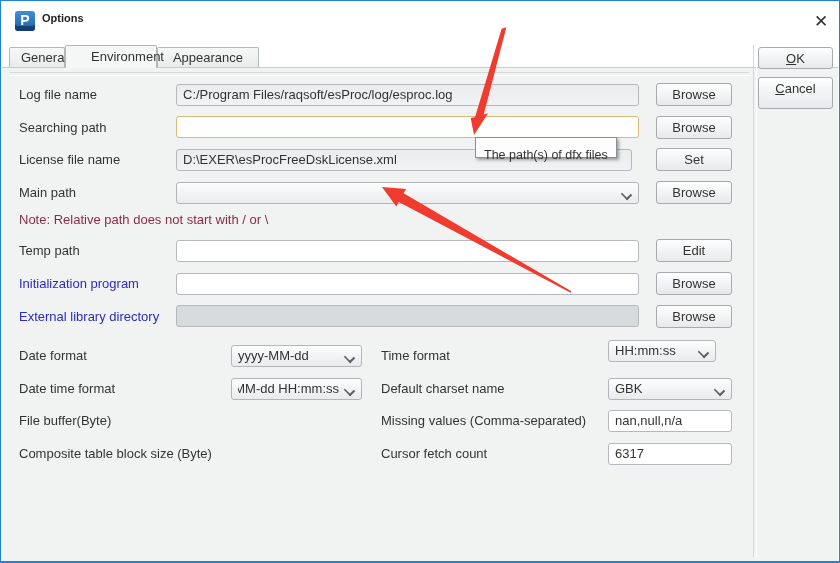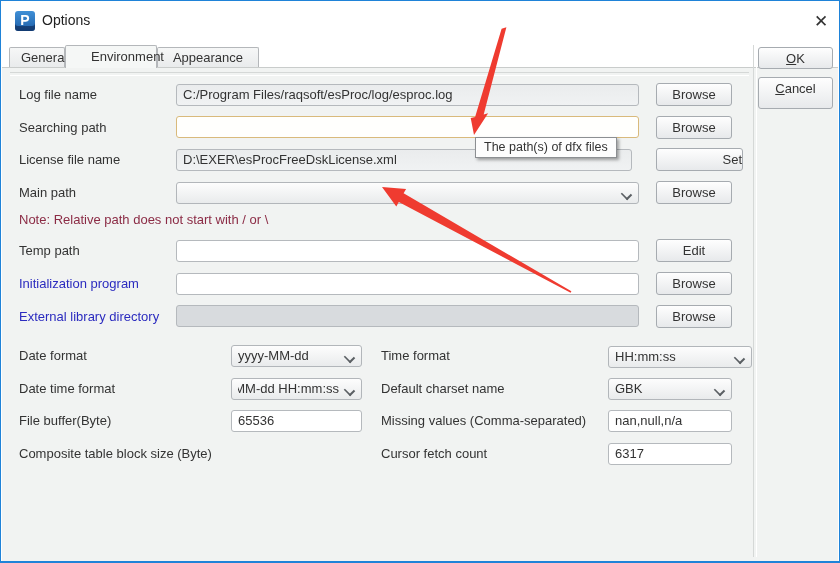--- a/index.html
+++ b/index.html
@@ -9,21 +9,21 @@
     overflow:hidden; font-size:13px; color:#333;
   }
   
   .titlebar { position:absolute; left:0; top:0; right:0; height:40px; background:#ffffff; }
   .app-icon {
     position:absolute; left:14px; top:10px; width:20px; height:20px;
     background:linear-gradient(#3f8fd6,#1e5fa8); border-radius:3px;
     color:#fff; font-weight:bold; font-size:14px; text-align:center; line-height:19px;
     box-shadow:inset 0 -5px 0 rgba(10,30,70,.55);
   }
-  .title-text { position:absolute; left:41px; top:11px; font-size:14px; color:#222; }
+  .title-text { position:absolute; left:41px; top:11px; font-size:11px; color:#222;font-weight:bold; }
   .close-btn { position:absolute; left:806px; top:8px; width:28px; height:26px; text-align:center; line-height:26px; font-size:17px; color:#333; cursor:pointer; }
   
   .tab { position:absolute; box-sizing:border-box; border:1px solid #b4b7ba; border-bottom:none;
          border-radius:2px 2px 0 0; text-align:center; color:#333; }
   .tab.inactive { top:46px; height:20px; background:linear-gradient(#f6f7f7,#e9ebec); line-height:19px; }
   .tab.active { top:44px; height:23px; background:#f5f7f6; line-height:21px; z-index:3;padding-left:25px; }
   
   .panel { position:absolute; left:1px; right:1px; top:66px; bottom:0; background:#f1f3f2; border-top:1px solid #c9cccb; }
   .groove-h { position:absolute; left:8px; top:4px; width:739px; height:2px; border-top:1px solid #d5d8d7; border-bottom:1px solid #ffffff; }
   .groove-v { position:absolute; left:751px; top:-23px; bottom:4px; width:2px; border-left:1px solid #d5d8d7; border-right:1px solid #ffffff; }
@@ -40,21 +40,21 @@
   .combo .chev { position:absolute; right:7px; top:7px; width:7px; height:7px;
                  border-right:2px solid #5a5f63; border-bottom:2px solid #5a5f63; transform:rotate(45deg) scaleY(.8); }
   .combo .val { display:block; overflow:hidden; white-space:nowrap; }
   .combo .val.clip-left { display:flex; justify-content:flex-end; }
   .btn { position:absolute; box-sizing:border-box; height:23px; border:1px solid #a6abb0; border-radius:3px;
          background:linear-gradient(#fefefe,#e7e9eb); text-align:center; color:#333; cursor:pointer; }
   .btn span { display:block; line-height:21px; }
   .btn.ul span::first-letter { text-decoration:underline; }
   
   .tooltip { position:absolute; left:474px; top:136px; height:21px; box-sizing:border-box;
-             background:#fdfdfd; border:1px solid #8c8f92; padding:0 8px; line-height:19px; font-size:12.5px; color:#333;
+             background:#fdfdfd; border:1px solid #8c8f92; padding:8px 8px; line-height:19px; font-size:12.5px; color:#333;
              box-shadow:2px 2px 3px rgba(0,0,0,.35); white-space:nowrap; z-index:8; }
   .arrows { position:absolute; left:0; top:0; width:840px; height:563px; pointer-events:none; z-index:9; }
 </style>
 </head>
 <body>
 
 <div class="win">
 
   <div class="titlebar">
     <div class="app-icon">P</div>
@@ -83,21 +83,21 @@
       </div>
 
     <div class="lbl" style="left:17px; top:52px;">Searching path</div>
     <div class="inp focus" style="left:174px; top:48px; width:463px;"></div>
     <div class="btn" style="left:654px; top:48px; width:76px;">
         <span>Browse</span>
       </div>
 
     <div class="lbl" style="left:17px; top:84px;">License file name</div>
     <div class="inp ro" style="left:174px; top:81px; width:456px;">D:\EXER\esProcFreeDskLicense.xml</div>
-    <div class="btn" style="left:654px; top:80px; width:87px;text-align:right;">
+    <div class="btn" style="left:654px; top:80px; width:76px;">
         <span>Set</span>
       </div>
 
     <div class="lbl" style="left:17px; top:117px;">Main path</div>
     <div class="combo" style="left:174px; top:114px; width:463px;">
       <span class="val"></span>
       <span class="chev"></span>
     </div>
     <div class="btn" style="left:654px; top:113px; width:76px;">
         <span>Browse</span>
@@ -129,26 +129,25 @@
       <span class="chev"></span>
     </div>
 
     <div class="lbl" style="left:17px; top:313px;">Date time format</div>
     <div class="combo" style="left:229px; top:310px; width:131px;">
       <span class="val clip-left">yyyy-MM-dd HH:mm:ss</span>
       <span class="chev"></span>
     </div>
 
     <div class="lbl" style="left:17px; top:345px;">File buffer(Byte)</div>
-    <div class="inp" style="left:229px; top:342px; width:131px;">65536</div>
 
     <div class="lbl" style="left:17px; top:378px;">Composite table block size (Byte)</div>
 
     <div class="lbl" style="left:379px; top:280px;">Time format</div>
-    <div class="combo" style="left:606px; top:278px; width:144px;">
+    <div class="combo" style="left:606px; top:272px; width:108px;">
       <span class="val">HH:mm:ss</span>
       <span class="chev"></span>
     </div>
 
     <div class="lbl" style="left:379px; top:313px;">Default charset name</div>
     <div class="combo" style="left:606px; top:310px; width:124px;">
       <span class="val">GBK</span>
       <span class="chev"></span>
     </div>
 

